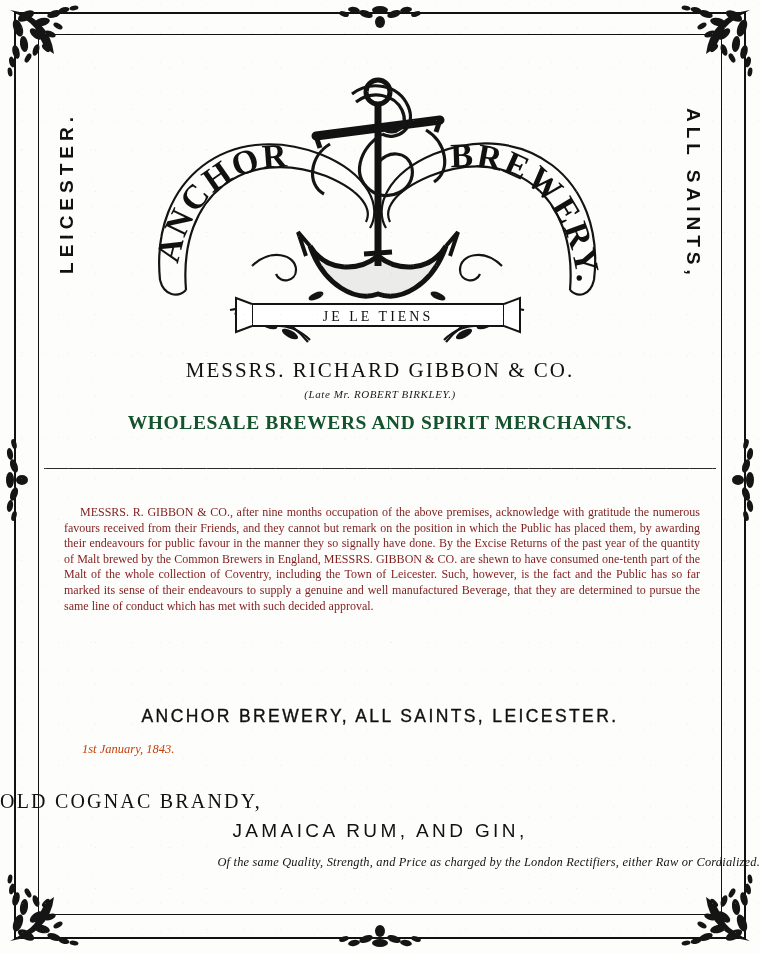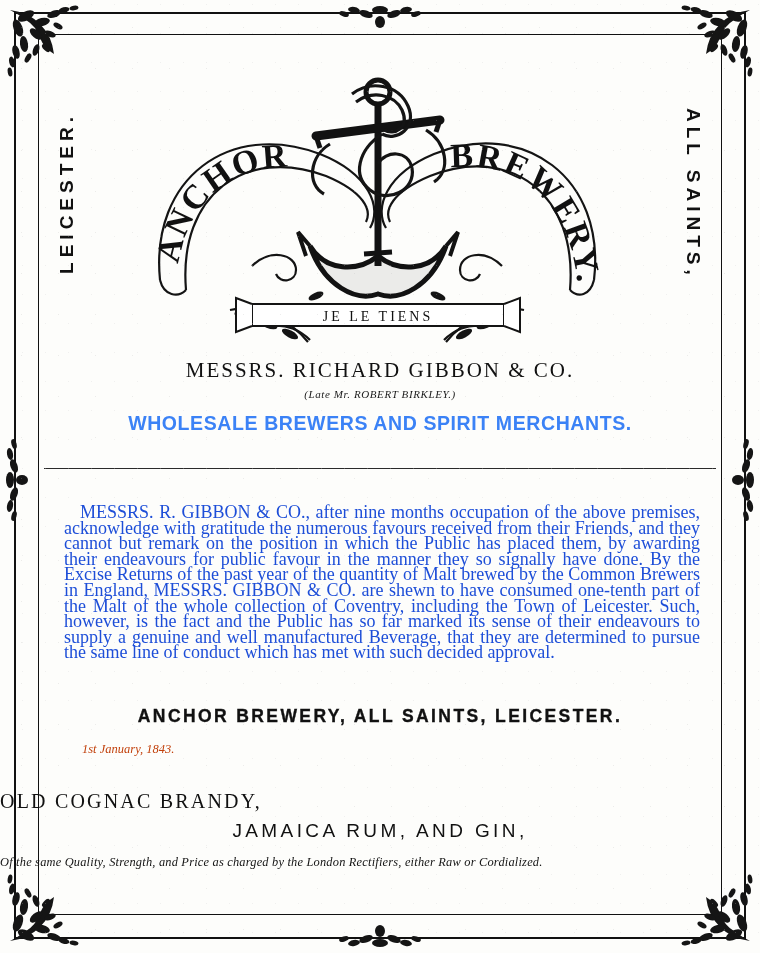--- a/index.html
+++ b/index.html
@@ -115,58 +115,58 @@
     font-style: italic;
     font-size: 11px;
     letter-spacing: 0.6px;
     color: #1b1b1b;
   }
   .trade-line {
     position: absolute;
     left: 0; right: 0;
     top: 412px;
     text-align: center;
-    font-family: Liberation Sans, sans-serif;
+    font-family: Liberation Serif, serif;
     font-weight: bold;
     font-size: 19.5px;
     letter-spacing: 0.6px;
-    color: #3b82f6;
+    color: #14532d;
   }
 
   .rule {
     position: absolute;
     left: 44px;
     right: 44px;
     height: 0;
     border-top: 1px solid #2a2a2a;
   }
   .rule.r1 { top: 468px; }
 
   
   .body-block {
     position: absolute;
     left: 64px;
     width: 636px;
     top: 505px;
     font-family: "Liberation Serif", serif;
-    font-size: 18px;
+    font-size: 12px;
     line-height: 15.6px;
     text-align: justify;
-    color: #1d4ed8;
+    color: #7f1d1d;
   }
   .body-block p { margin: 0 0 9px 0; text-indent: 16px; }
   .body-block p.p1 { text-indent: 16px; }
 
   .banner-line {
     position: absolute;
     left: 0; right: 0;
     top: 706px;
     text-align: center;
     font-family: "Liberation Sans", sans-serif;
-    font-weight: bold;
+    font-weight: normal;
     font-size: 17.5px;
     letter-spacing: 2.4px;
     color: #111;
     -webkit-text-stroke: 0.35px #111;
   }
 
   .date-line {
     position: absolute;
     left: 82px;
     top: 742px;
@@ -192,21 +192,21 @@
     text-align: center;
     font-family: "Liberation Sans", sans-serif;
     font-size: 19px;
     letter-spacing: 3.4px;
     color: #111;
   }
   .spirit-note {
     position: absolute;
     left: 0; right: 0;
     top: 855px;
-    text-align: left;
+    text-align: right;
     font-family: "Liberation Serif", serif;
     font-style: italic;
     font-size: 12.4px;
     letter-spacing: 0.2px;
     color: #141414;
   }
 
   
   .speckle {
     position: absolute;

